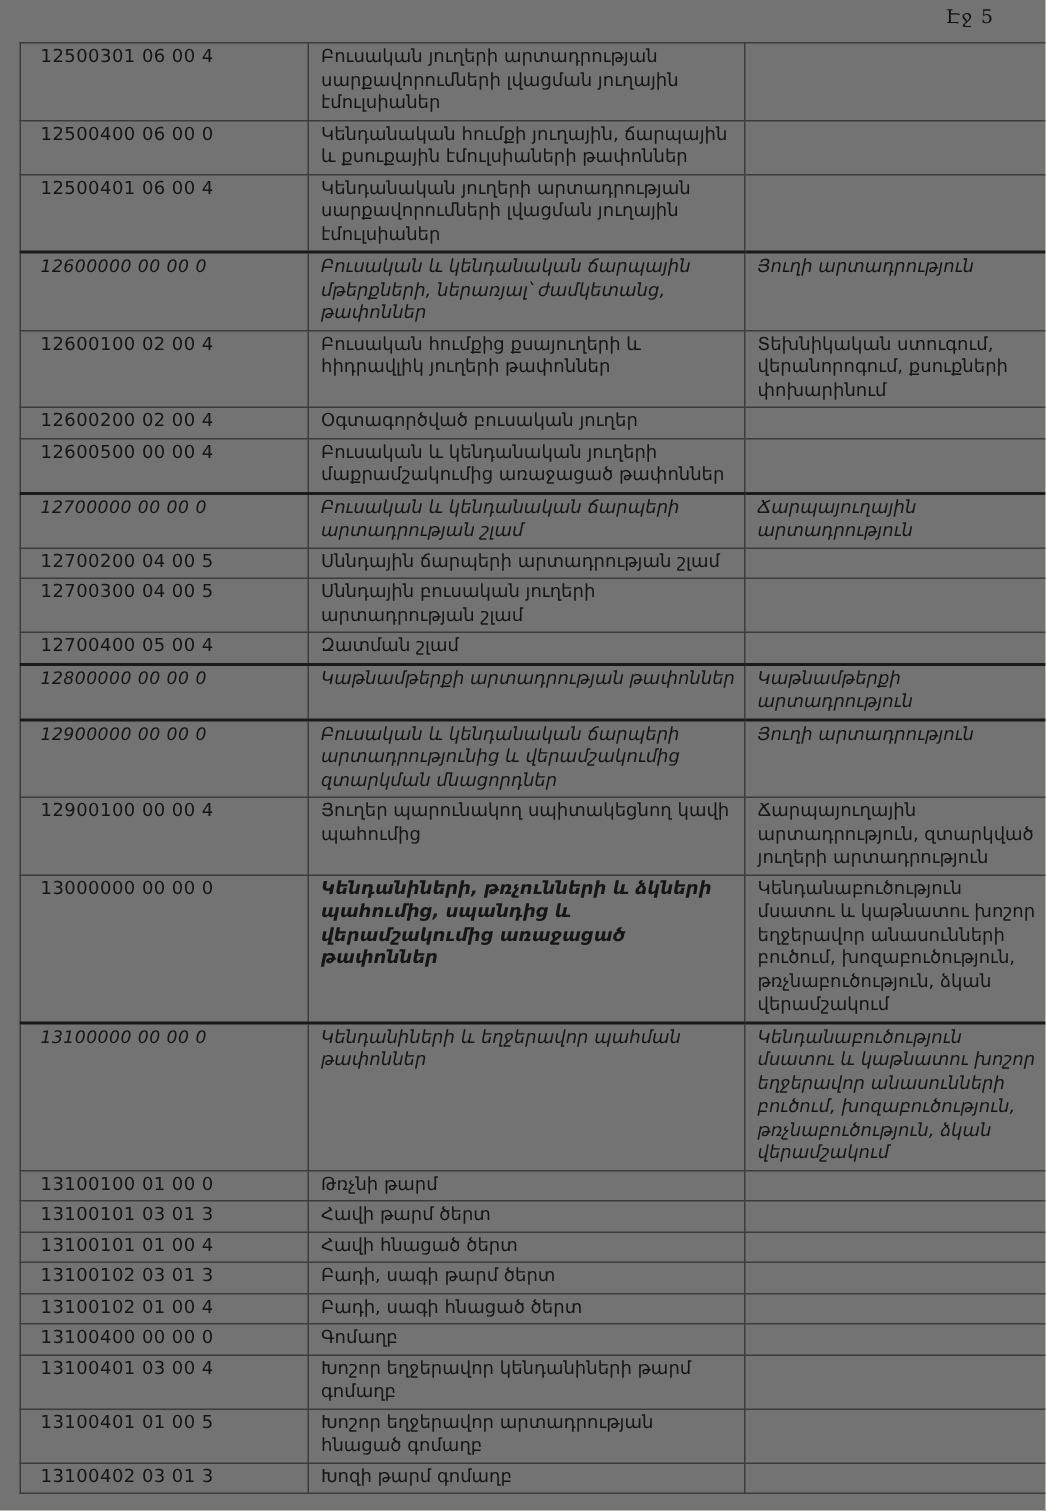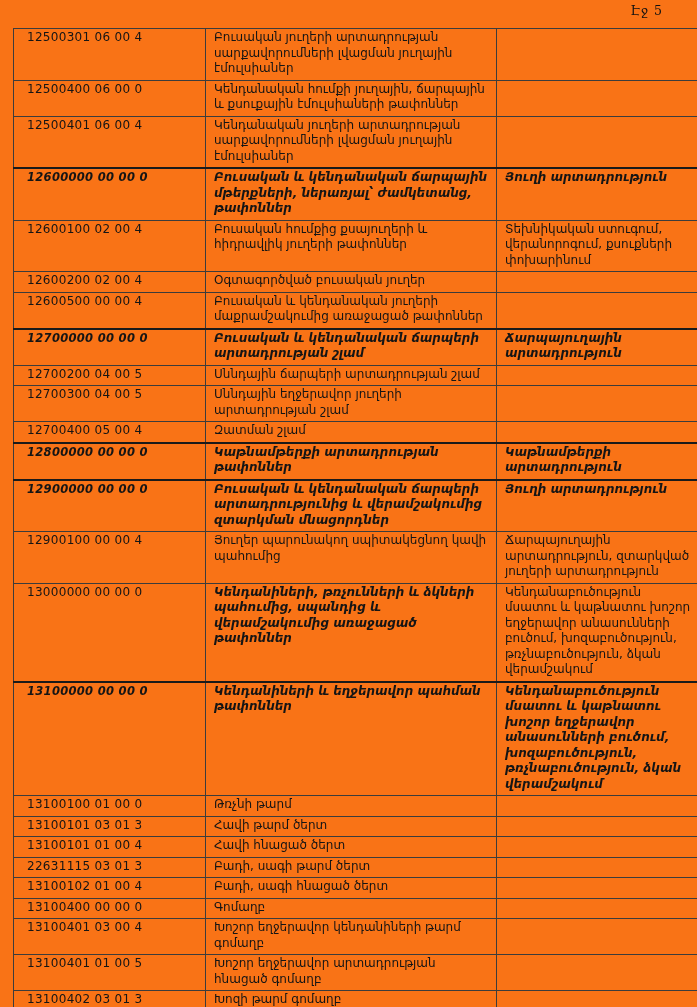--- a/index.html
+++ b/index.html
@@ -1,38 +1,38 @@
 <!DOCTYPE html>
 <html><head>
 <meta charset="utf-8">
 <style>
   html, body { margin:0; padding:0; background:#f2f2ef; }
   .page {
-    width:697px; height:1007px; position:relative; background:#f97316;
+    width:697px; height:1007px; position:relative; background:#737373;
     font-family:"DejaVu Sans","Liberation Sans",sans-serif; color:#151515;
     overflow:hidden; box-sizing:border-box;
   }
   .page-num {
     position:absolute; top:3px; right:34px; font-size:12.5px;
     font-family:"DejaVu Serif","Liberation Serif",serif; color:#111;
     letter-spacing:1px;
   }
   table.waste-table {
     position:absolute; top:28px; left:13px; width:671px;
     border-collapse:collapse; table-layout:fixed;
   }
   td {
     border:1px solid #3c3c3c; vertical-align:top;
     padding:1px 6px 3px 8px; font-size:12px; line-height:15.5px;
     overflow:hidden;
   }
   td.code { width:172px; white-space:nowrap; padding-left:13px; letter-spacing:0.3px;margin-top:32px; }
   td.desc { width:276px; }
   td.industry { width:188px; }
-  tr.style-emphasis td { font-weight:bold; font-style:italic; }
+  tr.style-emphasis td { font-weight:normal; font-style:italic; }
   tr.style-emphasis td.code { font-size:11.5px; }
   tr.style-bold-desc td.desc { font-weight:bold;font-style:italic; }
   tr.style-emphasis td { border-top:2px solid #1a1a1a; }
 </style>
 </head>
 <body>
 
 <div class="page">
   <div class="page-num">Էջ 5</div>
 
@@ -78,21 +78,21 @@
     <td class="desc">Բուսական և կենդանական ճարպերի արտադրության շլամ</td>
     <td class="industry">Ճարպայուղային արտադրություն</td>
   </tr>
         <tr class="style-normal">
     <td class="code">12700200 04 00 5</td>
     <td class="desc">Սննդային ճարպերի արտադրության շլամ</td>
     <td class="industry"></td>
   </tr>
         <tr class="style-normal">
     <td class="code">12700300 04 00 5</td>
-    <td class="desc">Սննդային  եղջերավոր յուղերի արտադրության շլամ</td>
+    <td class="desc">Սննդային  բուսական յուղերի արտադրության շլամ</td>
     <td class="industry"></td>
   </tr>
         <tr class="style-normal">
     <td class="code">12700400 05 00 4</td>
     <td class="desc">Զատման  շլամ</td>
     <td class="industry"></td>
   </tr>
         <tr class="style-emphasis">
     <td class="code">12800000 00 00 0</td>
     <td class="desc">Կաթնամթերքի  արտադրության թափոններ</td>
@@ -127,21 +127,21 @@
     <td class="code">13100101 03 01 3</td>
     <td class="desc">Հավի թարմ ծերտ</td>
     <td class="industry"></td>
   </tr>
         <tr class="style-normal">
     <td class="code">13100101 01 00 4</td>
     <td class="desc">Հավի հնացած ծերտ</td>
     <td class="industry"></td>
   </tr>
         <tr class="style-normal">
-    <td class="code">22631115 03 01 3</td>
+    <td class="code">13100102 03 01 3</td>
     <td class="desc">Բադի, սագի թարմ ծերտ</td>
     <td class="industry"></td>
   </tr>
         <tr class="style-normal">
     <td class="code">13100102 01 00 4</td>
     <td class="desc">Բադի, սագի հնացած ծերտ</td>
     <td class="industry"></td>
   </tr>
         <tr class="style-normal">
     <td class="code">13100400 00 00 0</td>

